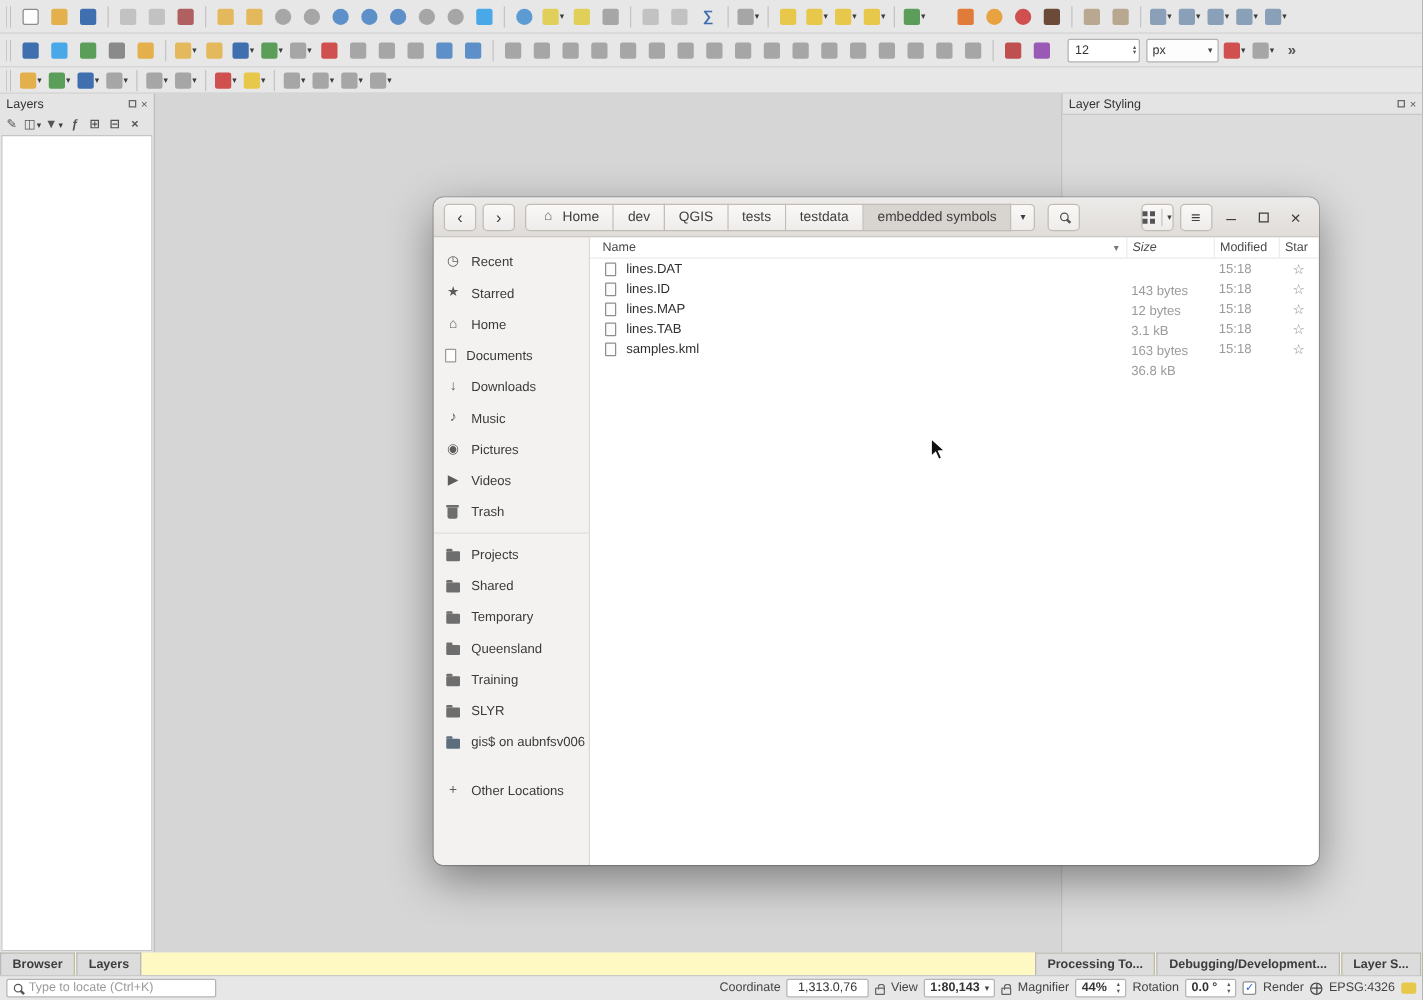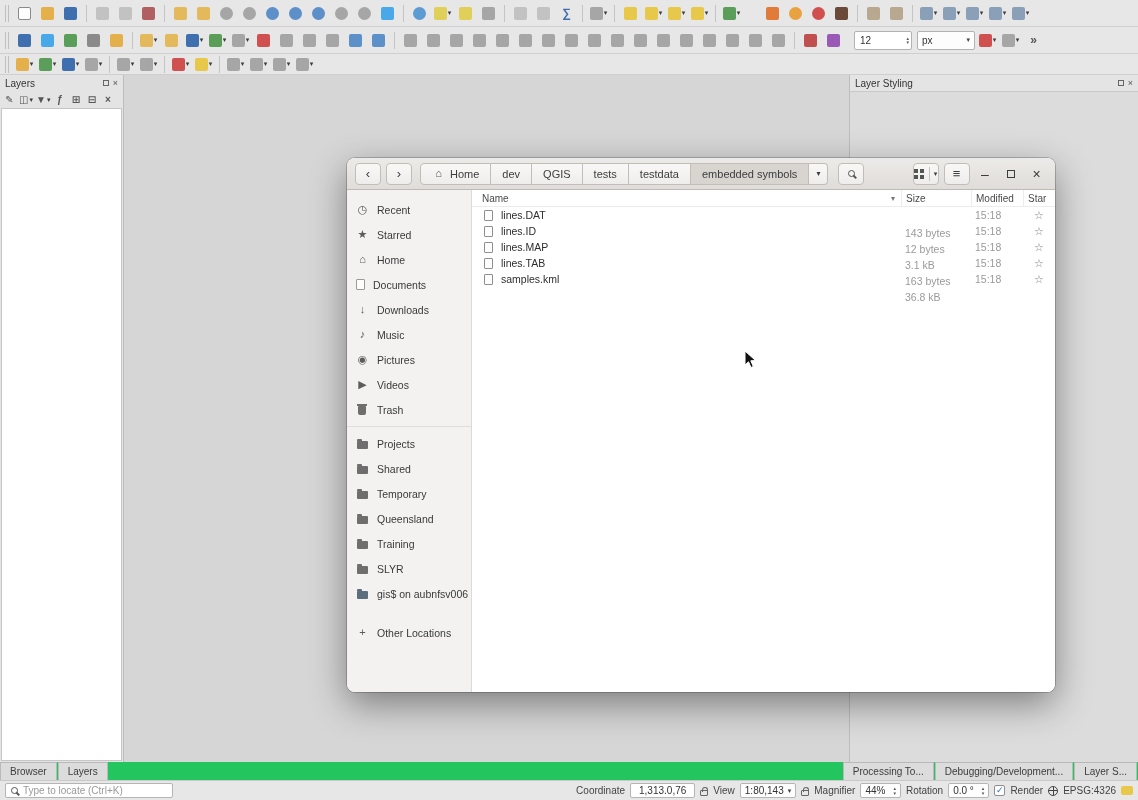--- a/index.html
+++ b/index.html
@@ -44,36 +44,36 @@
   .mi-float{width:6px;height:6px;border:1px solid #666;display:inline-block;}
   .dock-x{font-size:9px;color:#555;line-height:9px;}
   .dock-toolbar{height:17px;flex:0 0 auto;display:flex;align-items:center;gap:1px;padding:0 2px;}
   .dock-toolbar .tb-btn{height:15px;min-width:15px;}
   .dock-toolbar .tb-ic.gl{font-size:10px;line-height:11px;}
   .dock-body-white{flex:1;background:#fff;border:1px solid #c6c6c6;margin:0 1px 1px 1px;}
   .dock-body-gray{flex:1;background:#dcdcdc;border-top:1px solid #c9c9c9;}
   .canvas{flex:1;background:#d6d6d6;}
 
   
-  .bottom-strip{height:18px;flex:0 0 auto;background:#22c55e;display:flex;align-items:stretch;}
+  .bottom-strip{height:18px;flex:0 0 auto;background:#fef9c3;display:flex;align-items:stretch;font-weight:bold;}
   .tabs-left,.tabs-right{display:flex;align-items:stretch;}
   .strip-fill{flex:1;}
   .dock-tab{display:inline-flex;align-items:center;padding:0 9px;font-size:10px;color:#3c3c3c;
             background:#dcdcdc;border:1px solid #b9b9b9;border-bottom:none;margin-right:1px;}
 
   
   .statusbar{height:20px;flex:0 0 auto;background:#e7e7e7;border-top:1px solid #c9c9c9;
              display:flex;align-items:center;padding:0 5px;gap:5px;font-size:10px;color:#444;}
   .locate{display:inline-flex;align-items:center;gap:5px;background:#fff;border:1px solid #b5b5b5;border-radius:2px;
           height:15px;padding:0 5px;width:168px;color:#9a9a9a;}
   .flex-gap{flex:1;}
   .sb-input{display:inline-flex;align-items:center;background:#fff;border:1px solid #b5b5b5;border-radius:2px;
             height:15px;padding:0 8px;color:#333;}
   .sb-combo{display:inline-flex;align-items:center;justify-content:space-between;gap:4px;background:#fdfdfd;
-            border:1px solid #b5b5b5;border-radius:2px;height:15px;padding:0 4px;color:#333;}
+            border:1px solid #b5b5b5;border-radius:2px;height:15px;padding:0 4px;color:#333;font-weight:bold;}
   .mi{display:inline-block;vertical-align:middle;}
   .mi-mag{width:7px;height:7px;border:1.5px solid #555;border-radius:50%;position:relative;flex:0 0 auto;}
   .mi-mag::after{content:"";position:absolute;width:4px;height:1.5px;background:#555;transform:rotate(45deg);right:-3px;bottom:-1px;}
   .mi-lock{width:8px;height:6px;border:1px solid #666;border-radius:1px;position:relative;margin-top:4px;}
   .mi-lock::before{content:"";position:absolute;top:-4px;left:1px;width:4px;height:4px;border:1px solid #666;border-bottom:none;border-radius:3px 3px 0 0;}
   .cb{width:11px;height:11px;background:#fff;border:1px solid #8f8f8f;border-radius:2px;display:inline-flex;
       align-items:center;justify-content:center;font-size:9px;color:#2a6fd6;line-height:9px;}
   .mi-globe{width:10px;height:10px;border:1px solid #444;border-radius:50%;
       background:linear-gradient(#444,#444) 50% 0/1px 100% no-repeat,linear-gradient(#444,#444) 0 50%/100% 1px no-repeat;}
   .mi-msg{width:12px;height:9px;background:#e8c84a;border-radius:2px;position:relative;}
@@ -115,21 +115,21 @@
   .mi-trash{width:8px;height:9px;background:#6e6e6e;border-radius:1px 1px 2px 2px;position:relative;margin:2px 3px 0 2px;flex:0 0 auto;}
   .mi-trash::before{content:"";position:absolute;top:-2px;left:-1px;right:-1px;height:1.5px;background:#6e6e6e;}
   .mi-file{width:9px;height:11px;background:#fdfdfd;border:1px solid #9a9a9a;border-radius:1px;flex:0 0 auto;}
   .mi-doc{width:9px;height:11px;background:#fdfdfd;border:1px solid #8f8f8f;border-radius:1px;flex:0 0 auto;margin:0 2px;}
 
   .fm-list{flex:1;display:flex;flex-direction:column;background:#fff;min-width:0;}
   .fm-header{display:flex;height:17px;flex:0 0 auto;align-items:stretch;border-bottom:1px solid #ececec;font-size:10px;color:#4a4a4a;text-align:right;}
   .fm-header>span{display:flex;align-items:center;}
   .hcol-name{flex:1;padding:0 6px 0 10px;min-width:0;}
   .sort{margin-left:auto;color:#777;font-size:8px;}
-  .hcol-size{width:70px;flex:0 0 auto;padding:4px 4px;border-left:1px solid #ececec;}
+  .hcol-size{width:70px;flex:0 0 auto;padding:4px 4px;border-left:1px solid #ececec;font-style:italic;}
   .hcol-mod{width:52px;flex:0 0 auto;padding:0 4px;border-left:1px solid #ececec;}
   .hcol-star{width:32px;flex:0 0 auto;padding:0 4px;border-left:1px solid #ececec;}
   .fm-rows{flex:1;overflow:hidden;}
   .fm-row{display:flex;height:16px;align-items:center;font-size:10.5px;color:#2e2e2e;}
   .rcol-name{flex:1;display:flex;align-items:center;gap:6px;padding:0 6px 0 10px;min-width:0;}
   .rcol-size{width:70px;flex:0 0 auto;padding:0 4px;color:#9a9a9a;margin-top:36px;}
   .rcol-mod{width:52px;flex:0 0 auto;padding:0 4px;color:#9a9a9a;}
   .rcol-star{width:32px;flex:0 0 auto;text-align:center;color:#8a8a8a;font-size:11px;}
 
   .cursor{position:absolute;left:744px;top:350px;z-index:50;pointer-events:none;}

